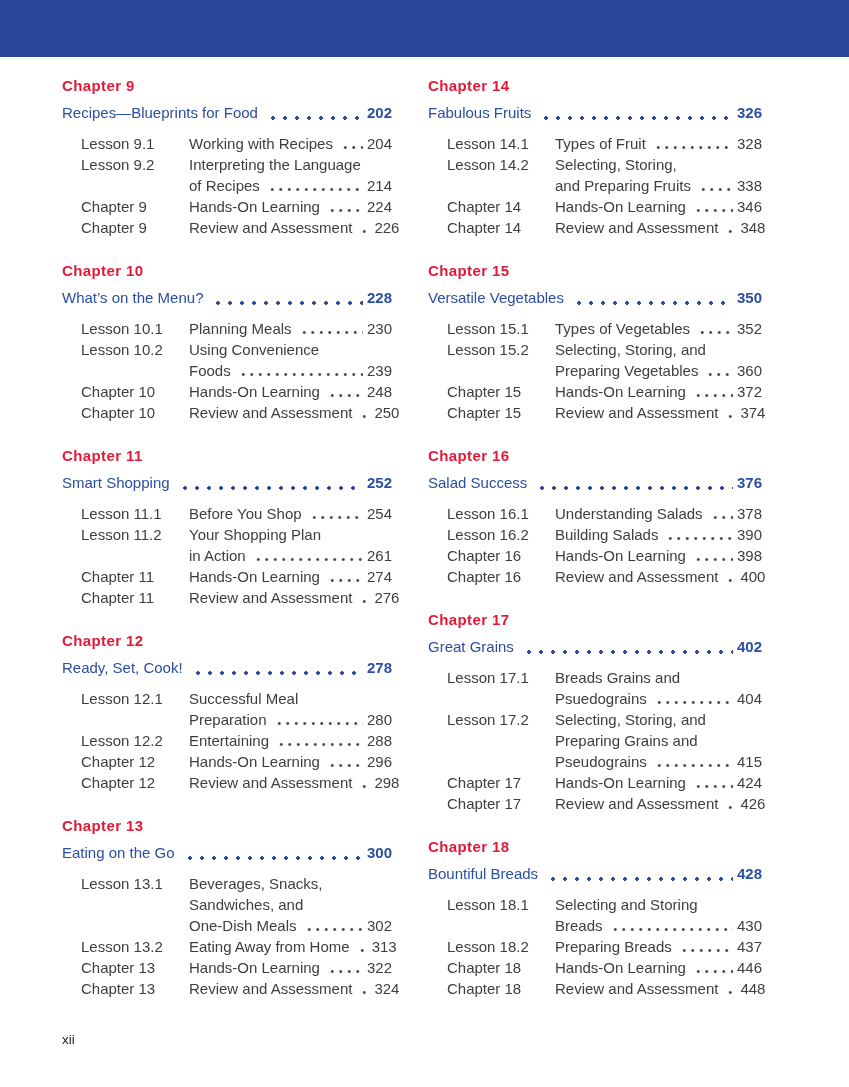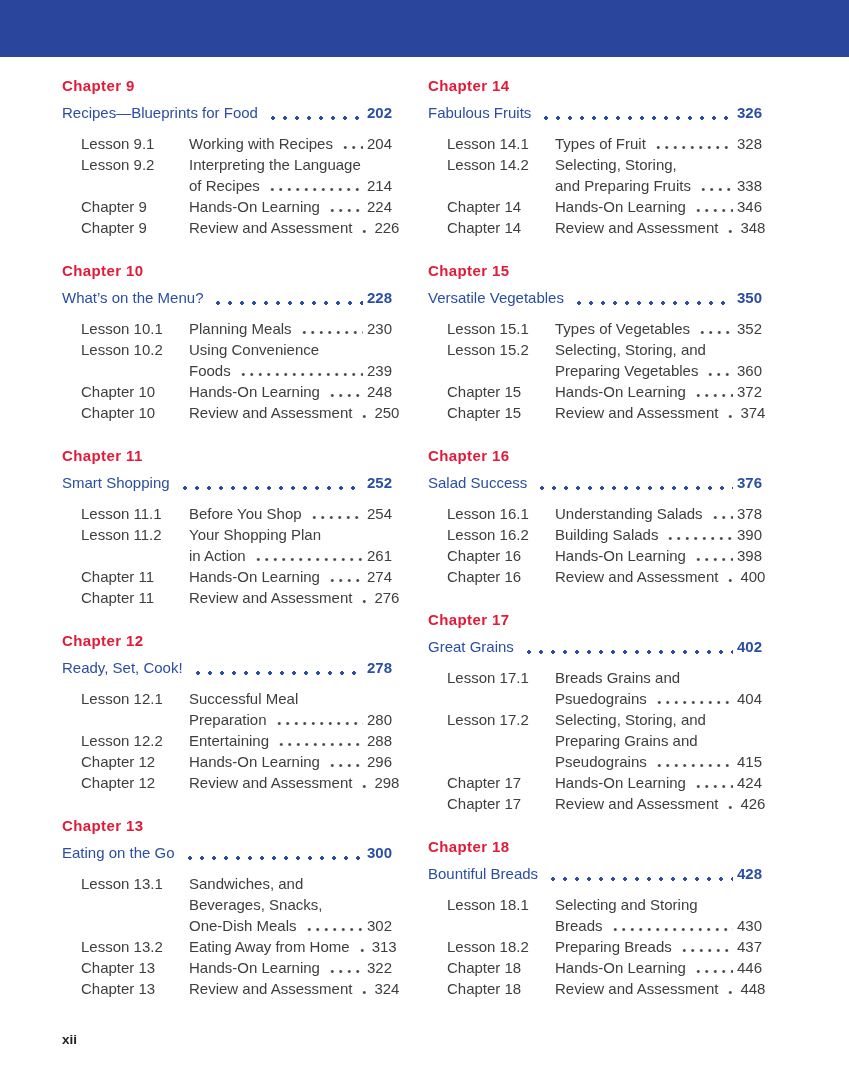--- a/index.html
+++ b/index.html
@@ -75,21 +75,21 @@
   }
   .entry-label{white-space:nowrap;}
   .entry-line{display:block;}
   .entry-line.last{display:flex;align-items:flex-end;}
   .entry-text{white-space:nowrap;}
   .entry-page{white-space:nowrap;}
   .folio{
     position:absolute;
     left:62px;top:1032px;
     font-size:13.5px;
-    font-weight:bold;
+    font-weight:normal;
     color:#1f1f1f;
   }
 </style>
 </head>
 <body>
 
 <div class="page">
   <header class="topbar"></header>
   <main class="columns">
     <div class="col">
@@ -292,22 +292,22 @@
         <section class="chapter">
           <h3 class="chap-label">Chapter 13</h3>
           <div class="chap-title-row">
             <span class="chap-title">Eating on the Go</span>
             <span class="leader leader-blue"></span>
             <span class="chap-page">300</span>
           </div>
           <div class="entry">
             <span class="entry-label">Lesson 13.1</span>
             <span class="entry-body">
+              <span class="entry-line">Beverages, Snacks,</span>
               <span class="entry-line">Sandwiches, and</span>
-              <span class="entry-line">Beverages, Snacks,</span>
               <span class="entry-line last">
                 <span class="entry-text">One-Dish Meals</span>
                 <span class="leader leader-dark"></span>
                 <span class="entry-page">302</span>
               </span>
             </span>
           </div>
           <div class="entry">
             <span class="entry-label">Lesson 13.2</span>
             <span class="entry-body">

